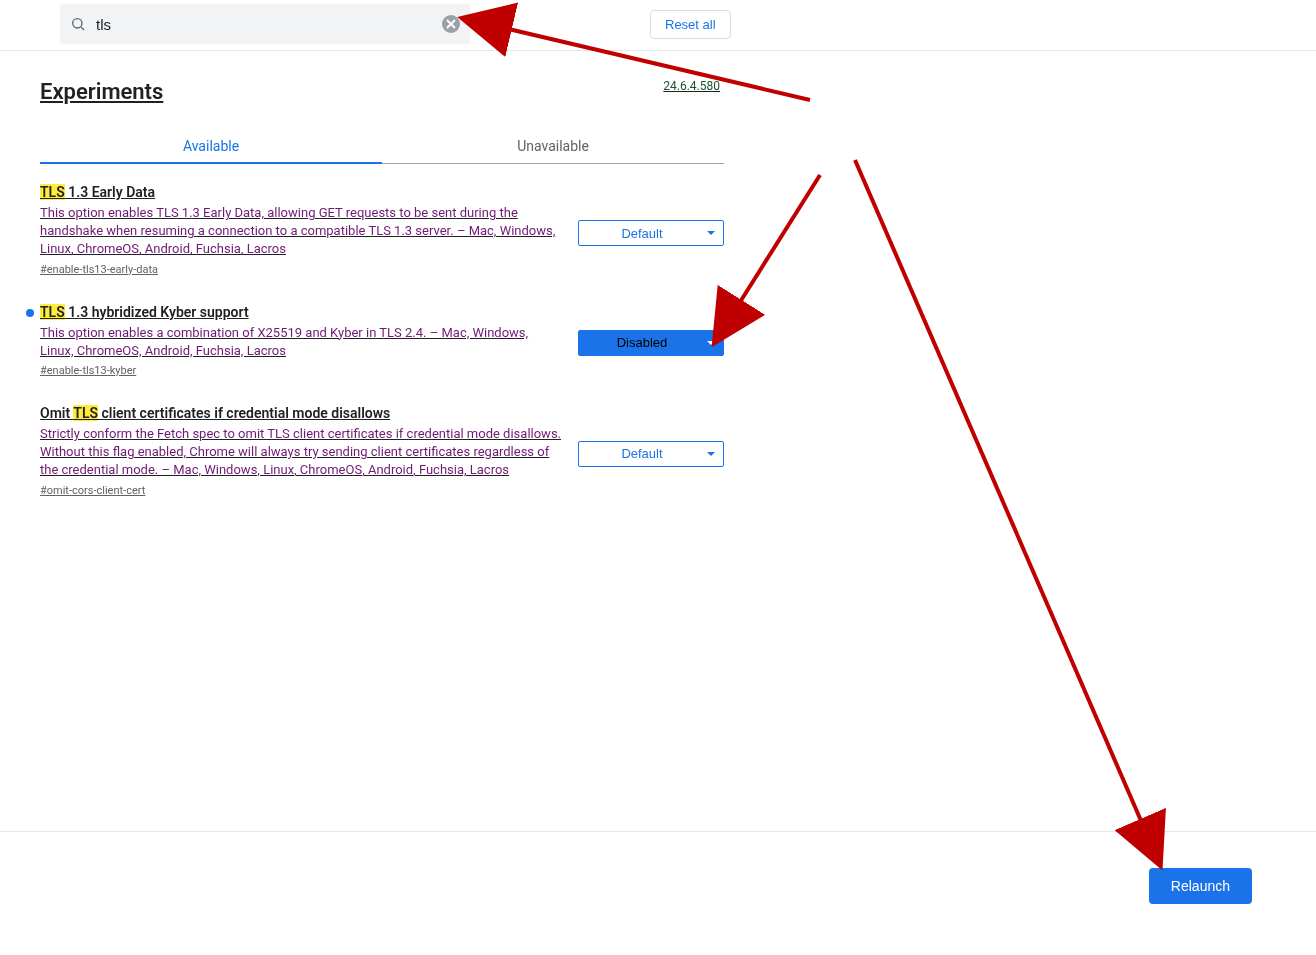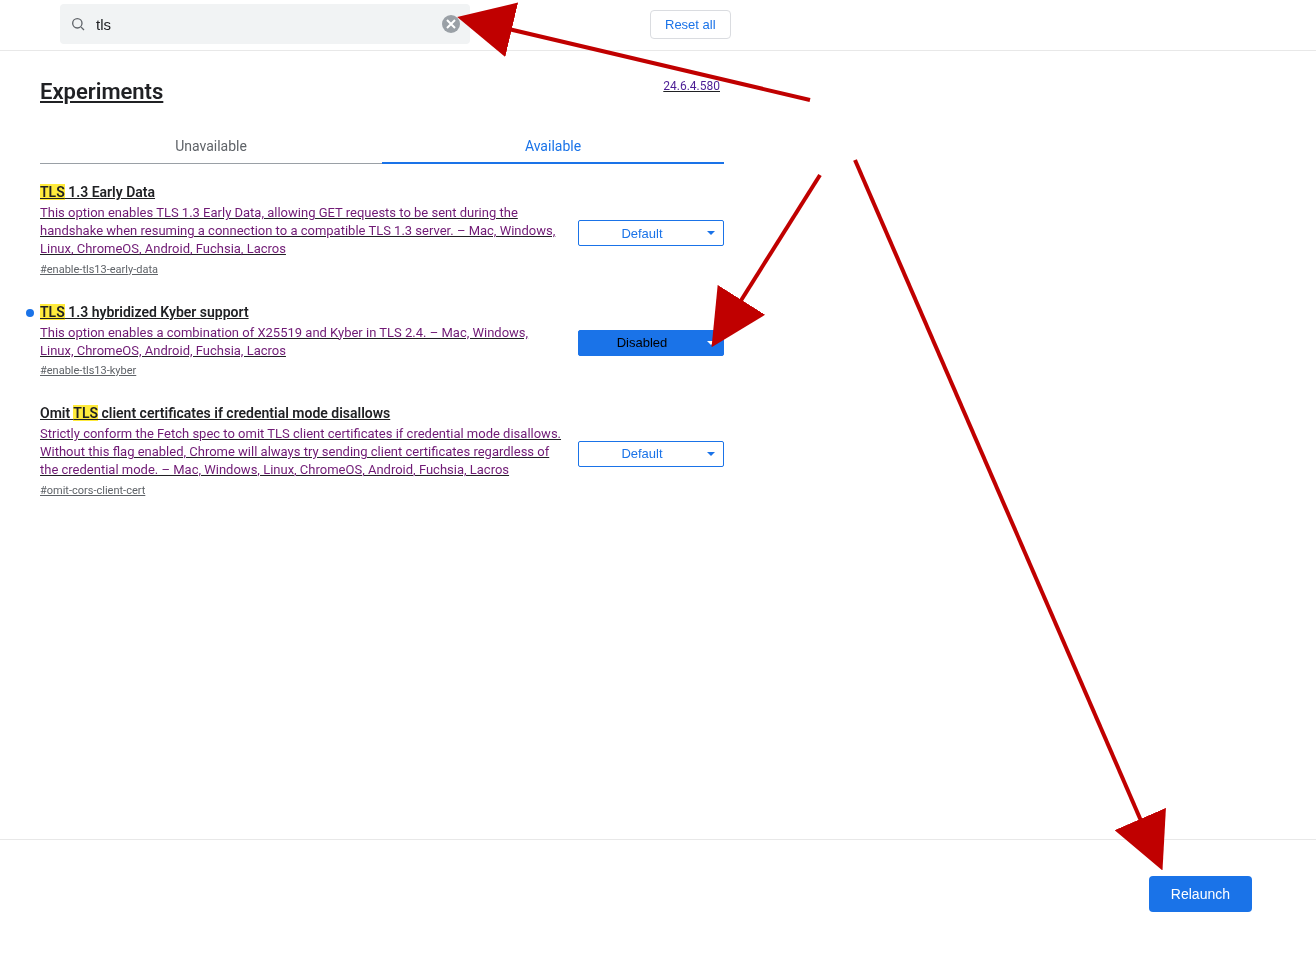--- a/index.html
+++ b/index.html
@@ -73,21 +73,21 @@
     width: 724px;
     text-decoration: underline;
   }
   .page-head h1 {
     font-size: 22px;
     font-weight: 600;
     flex: 1;
   }
   .page-head .version {
     font-size: 12px;
-    color: #4c1d95;
+    color: #14532d;
     padding-right: 4px;
   }
 
   
   .tabs {
     display: flex;
     margin: 24px 0 0 40px;
     width: 684px;
     border-bottom: 1px solid #9aa0a6;
   }
@@ -175,21 +175,21 @@
     transform: translateY(-50%);
     pointer-events: none;
     width: 10px; height: 10px;
   }
   .select-outer .chev.blue { fill: #1a73e8; }
   .select-outer .chev.white { fill: #fff; }
 
   
   .footer {
     position: absolute;
-    left: 0; right: 0; bottom: 8px;
+    left: 0; right: 0; bottom: 16px;
     height: 108px;
     border-top: 1px solid #e8e8e8;
     display: flex;
     justify-content: flex-end;
     align-items: center;
     padding-right: 64px;
     background:#fff;
   }
   .relaunch-btn {
     background: #1a73e8;
@@ -227,22 +227,22 @@
   </div>
   <button class="reset-btn">Reset all</button>
 </div>
 
 <div class="page-head">
   <h1>Experiments</h1>
   <span class="version">24.6.4.580</span>
 </div>
 
 <div class="tabs">
+  <div class="tab active">Available</div>
   <div class="tab">Unavailable</div>
-  <div class="tab active">Available</div>
 </div>
 
 <div class="flags" id="flags-container">
     <div class="flag">
       <div class="content"><div class="flag-title"><span class="highlight">TLS</span><span> 1.3 Early Data</span></div><div class="flag-desc">This option enables TLS 1.3 Early Data, allowing GET requests to be sent during the handshake when resuming a connection to a compatible TLS 1.3 server. – Mac, Windows, Linux, ChromeOS, Android, Fuchsia, Lacros</div><a class="flag-id">#enable-tls13-early-data</a></div>
       <div class="select-wrap" style="margin-top: 36px;">
         <div class="select-outer"><select class="flag-select"><option>Default</option></select><svg viewBox="0 0 10 10" class="chev blue">
             <path d="M1 3 L5 7 L9 3 Z"></path>
           </svg></div>
       </div>

